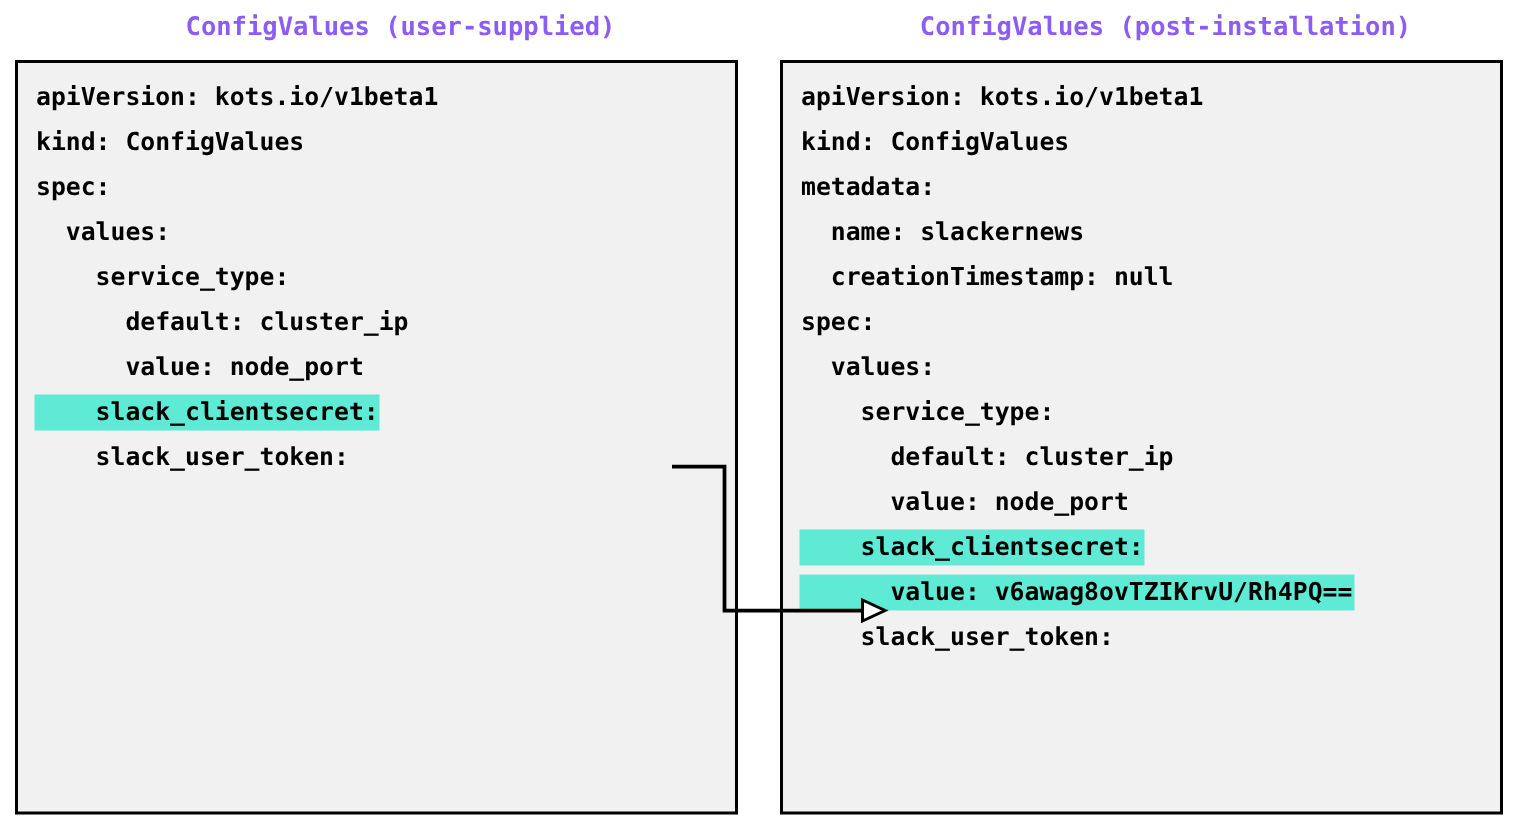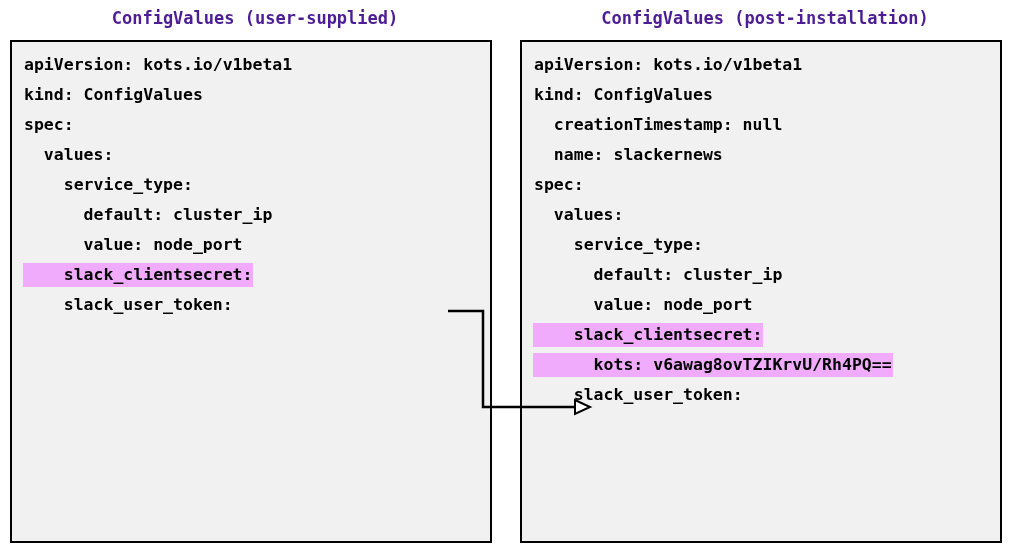--- a/index.html
+++ b/index.html
@@ -15,27 +15,27 @@
     overflow: hidden;
   }
 
   .panel {
     position: absolute;
     top: 0;
   }
   .panel-title {
     position: absolute;
     top: 8px;
-    left: 4px;
+    left: 16px;
     width: 100%;
     text-align: center;
     font-family: "DejaVu Sans Mono", "Liberation Mono", monospace;
     font-weight: bold;
     font-size: 17px;
-    color: #4c1d95;
+    color: #8b5cf6;
     letter-spacing: 0px;
     white-space: nowrap;
   }
   .yaml-box {
     position: absolute;
     top: 40px;
     left: 0;
     background: #f1f1f1;
     border: 2px solid #000000;
     box-sizing: border-box;
@@ -53,21 +53,21 @@
     font-weight: bold;
     font-size: 16.5px;
     color: #000000;
     white-space: pre;
   }
   .yaml-line > span.txt {
     display: inline;
     padding: 2px 1px 3px 1px;
   }
   .yaml-line.hl > span.txt {
-    background: #f0abfc;
+    background: #5eead4;
   }
 
   
   #panel-left { left: 10px; width: 482px; }
   #panel-left .yaml-box { width: 482px; height: 503px; }
 
   
   #panel-right { left: 520px; width: 482px; }
   #panel-right .yaml-box { width: 482px; height: 503px; }
 
@@ -98,29 +98,30 @@
     </div>
   </div>
 </div>
 
 <div class="panel" id="panel-right">
   <div class="panel-title">ConfigValues (post-installation)</div>
   <div class="yaml-box">
     <div class="yaml-lines">
       <div class="yaml-line"><span class="txt">apiVersion: kots.io/v1beta1</span></div>
       <div class="yaml-line"><span class="txt">kind: ConfigValues</span></div>
+      <div class="yaml-line"><span class="txt">metadata:</span></div>
+      <div class="yaml-line"><span class="txt">  name: slackernews</span></div>
       <div class="yaml-line"><span class="txt">  creationTimestamp: null</span></div>
-      <div class="yaml-line"><span class="txt">  name: slackernews</span></div>
       <div class="yaml-line"><span class="txt">spec:</span></div>
       <div class="yaml-line"><span class="txt">  values:</span></div>
       <div class="yaml-line"><span class="txt">    service_type:</span></div>
       <div class="yaml-line"><span class="txt">      default: cluster_ip</span></div>
       <div class="yaml-line"><span class="txt">      value: node_port</span></div>
       <div class="yaml-line hl"><span class="txt">    slack_clientsecret:</span></div>
-      <div class="yaml-line hl"><span class="txt">      kots: v6awag8ovTZIKrvU/Rh4PQ==</span></div>
+      <div class="yaml-line hl"><span class="txt">      value: v6awag8ovTZIKrvU/Rh4PQ==</span></div>
       <div class="yaml-line"><span class="txt">    slack_user_token:</span></div>
     </div>
   </div>
 </div>
 
 <svg id="connector" viewBox="0 0 1019 559">
   <path d="M 448 311 L 483 311 L 483 407 L 575 407" fill="none" stroke="#000000" stroke-width="2.5"></path>
   <path d="M 575 400 L 590 407 L 575 414 Z" fill="#ffffff" stroke="#000000" stroke-width="2" stroke-linejoin="miter"></path>
 </svg>
 

